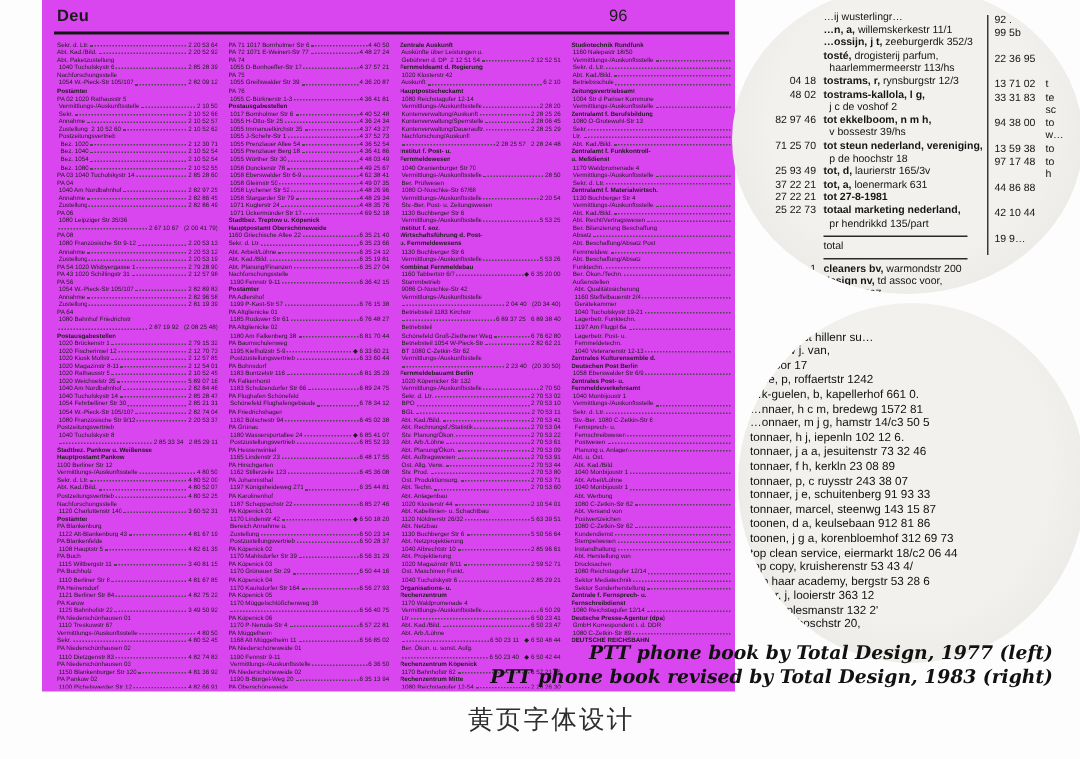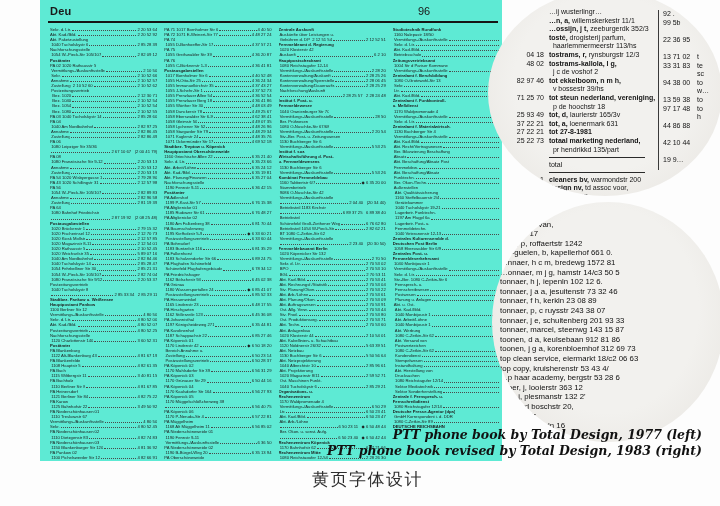--- a/index.html
+++ b/index.html
@@ -1,18 +1,18 @@
 <!DOCTYPE html>
 <html><head>
 <meta charset="utf-8">
 <style>
   html,body{margin:0;padding:0;}
   body{width:720px;height:506px;position:relative;background:#fdfdfd;overflow:hidden;
        font-family:"Liberation Sans",sans-serif;color:#1a1a1a;}
-  .page{position:absolute;left:40px;top:0;width:462px;height:461px;background:#5eead4;overflow:hidden;}
+  .page{position:absolute;left:28px;top:0;width:462px;height:461px;background:#d946ef;overflow:hidden;}
   .page-head{position:absolute;top:3px;left:8px;right:6px;height:17px;}
   .head-left{position:absolute;left:2px;top:2px;font-size:11px;font-weight:bold;letter-spacing:.2px;}
   .head-right{position:absolute;left:370px;top:2px;font-size:11px;font-weight:normal;}
   .head-rule{position:absolute;left:8px;right:4px;top:21px;height:2px;background:#151515;}
   .cols{position:absolute;left:10px;right:2px;top:27px;bottom:2px;display:flex;gap:7px;overflow:hidden;}
   .col{flex:1 1 0;min-width:0;overflow:hidden;}
   .ln{display:flex;align-items:flex-end;font-size:4.2px;line-height:5.1px;height:5.1px;white-space:pre;color:#1c1c1c;}
   .ln .t{flex:0 1 auto;overflow:hidden;}
   .ln .dots{flex:1 0 3px;border-bottom:1px dotted #4a4a4a;margin:0 1px 1px 1px;min-width:3px;}
   .ln .n{flex:0 0 auto;}
@@ -438,35 +438,36 @@
         <div class="c77r-ln"><span class="num">42 10 44</span></div>
         <div class="c77r-ln"><span class="num"></span></div>
         <div class="c77r-ln"><span class="num">19 9…</span></div>
       </div>
   </div>
 </div>
 
 <div class="circle" id="c83">
   <div class="c83-inner">
       <div class="ln83"><span class="">…………</span></div>
+      <div class="ln83"><span class="">… van, kast hillenr su…</span></div>
       <div class="ln83"><span class="">…, ing w j. van,</span></div>
       <div class="ln83"><span class="">…choor 17</span><span class="dots"></span></div>
       <div class="ln83"><span class="bn">…ue, p,</span><span class=""> roffaertstr 124</span><span class="dots"></span><span class="num">2</span></div>
       <div class="ln83"><span class="bn">…k-guelen, b,</span><span class=""> kapellerhof 66</span><span class="dots"></span><span class="num">1 0.</span></div>
       <div class="ln83"><span class="bn">…nnaer, h c m,</span><span class=""> bredewg 157</span><span class="dots"></span><span class="num">2 81</span></div>
       <div class="ln83"><span class="bn">…onnaer, m j g,</span><span class=""> hamstr 14/c</span><span class="dots"></span><span class="num">3 50 5</span></div>
       <div class="ln83"><span class="bn">tonnaer, h j,</span><span class=""> iepenln 10</span><span class="dots"></span><span class="num">2 12 6.</span></div>
       <div class="ln83"><span class="bn">tonnaer, j a a,</span><span class=""> jesuitenstr 7</span><span class="dots"></span><span class="num">3 32 46</span></div>
       <div class="ln83"><span class="bn">tonnaer, f h,</span><span class=""> kerkln 2</span><span class="dots"></span><span class="num">3 08 89</span></div>
       <div class="ln83"><span class="bn">tonnaer, p,</span><span class=""> c ruysstr 24</span><span class="dots"></span><span class="num">3 38 07</span></div>
-      <div class="ln83"><span class="bn">tonnaer, j e,</span><span class=""> schuitenberg 20</span><span class="dots"></span><span class="num">1 93 33</span></div>
+      <div class="ln83"><span class="bn">tonnaer, j e,</span><span class=""> schuitenberg 9</span><span class="dots"></span><span class="num">1 93 33</span></div>
       <div class="ln83"><span class="bn">tonnaer, marcel,</span><span class=""> steenwg 14</span><span class="dots"></span><span class="num">3 15 87</span></div>
       <div class="ln83"><span class="bn">toonen, d a,</span><span class=""> keulsebaan 91</span><span class="dots"></span><span class="num">2 81 86</span></div>
       <div class="ln83"><span class="bn">toonen, j g a,</span><span class=""> korenbloemhof 31</span><span class="dots"></span><span class="num">2 69 73</span></div>
-      <div class="ln83"><span class="bn">top clean service,</span><span class=""> eiermarkt 18/c</span><span class="dots"></span><span class="num">2 06 63</span></div>
+      <div class="ln83"><span class="bn">top clean service,</span><span class=""> eiermarkt 18/c</span><span class="dots"></span><span class="num">2 06 44</span></div>
       <div class="ln83"><span class="bn">top copy,</span><span class=""> kruisherenstr 5</span><span class="dots"></span><span class="num">3 43 4/</span></div>
       <div class="ln83"><span class="bn">…p haar academy,</span><span class=""> bergstr 5</span><span class="dots"></span><span class="num">3 28 6</span></div>
       <div class="ln83"><span class="bn">…per, j,</span><span class=""> looierstr 36</span><span class="dots"></span><span class="num">3 12</span></div>
       <div class="ln83"><span class="bn">…, c j,</span><span class=""> plesmanstr 13</span><span class="dots"></span><span class="num">2 2'</span></div>
       <div class="ln83"><span class="bn">…do,</span><span class=""> vd boschstr 20,</span></div>
       <div class="ln83"><span class="">…aakbedr</span><span class="dots"></span></div>
       <div class="ln83"><span class="bn">… i j,</span><span class=""> esdoornln 16</span><span class="dots"></span></div>
       <div class="ln83"><span class="">…lif gebr op het b…</span></div>
     </div>
 </div>

